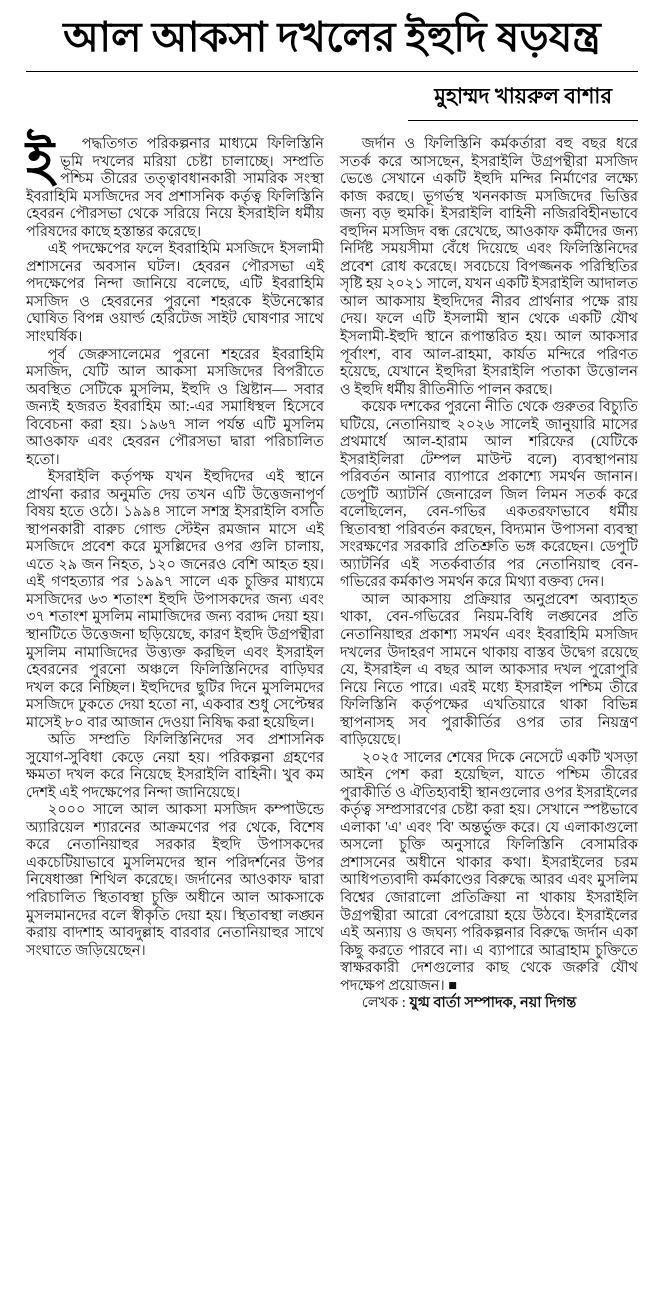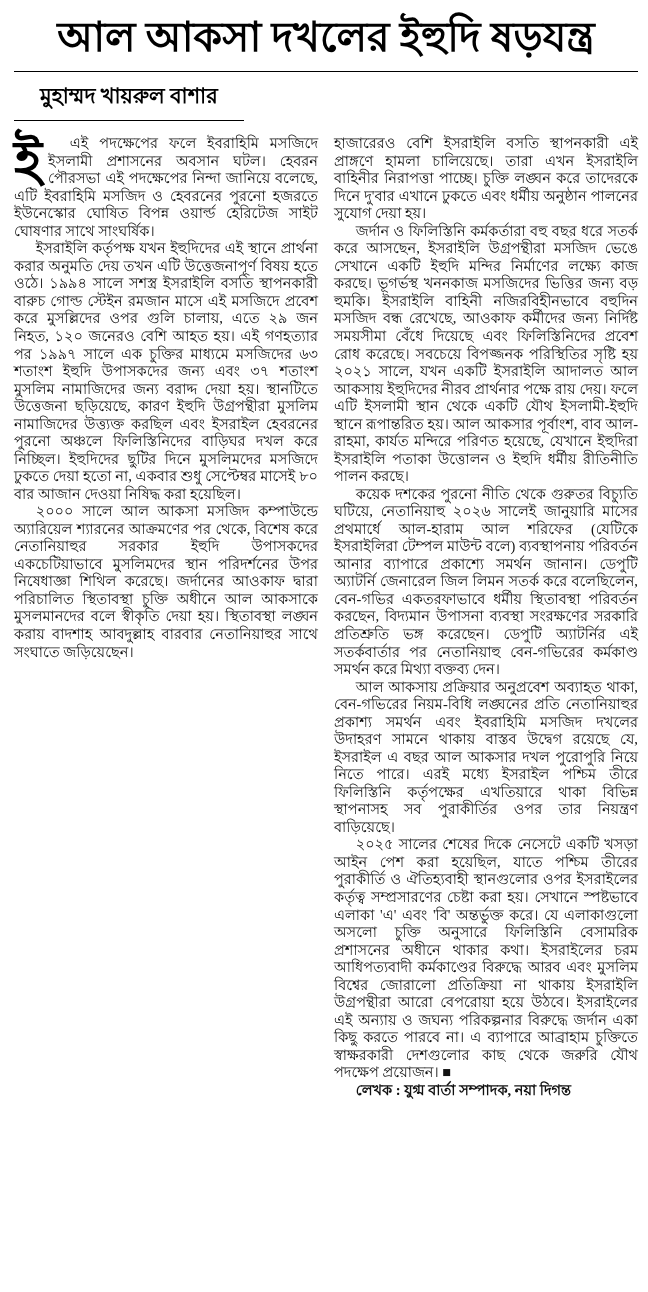--- a/index.html
+++ b/index.html
@@ -8,40 +8,40 @@
     background: #ffffff;
   }
   .page {
     width: 648px;
     min-height: 1292px;
     margin: 0 auto;
     background: #ffffff;
     color: #111111;
     font-family: "Liberation Serif", "DejaVu Serif", serif;
     box-sizing: border-box;
-    padding: 14px 10px 18px 14px;
+    padding: 14px 10px 18px 26px;
   }
   .masthead {
     text-align: center;
   }
   .headline {
     margin: 0;
     font-size: 41px;
     line-height: 1.15;
     font-weight: 700;
     letter-spacing: 0px;
     color: #000000;
   }
   .headline-rule {
     border: none;
     border-top: 1.5px solid #000000;
     margin: 10px 0 8px 0;
   }
   .byline-wrap {
-    text-align: left;
+    text-align: right;
     margin-bottom: 14px;
   }
   .byline {
     display: inline-block;
     margin: 0;
     font-size: 21px;
     font-weight: 700;
     padding: 0 26px 5px 26px;
     border-bottom: 1.5px solid #000000;
     color: #000000;
@@ -75,48 +75,50 @@
     color: #000000;
   }
   .author-credit {
     margin-top: 4px;
     text-align: right;
     font-size: 14.5px;
     font-weight: 700;
     text-indent: 0;
   }
   .author-credit .label {
-    font-weight: 700;
+    font-weight: 400;
     margin-top: 20px;
   }
 </style>
 </head>
 <body>
 
 <div class="page">
 
   <header class="masthead">
     <h1 class="headline">আল আকসা দখলের ইহুদি ষড়যন্ত্র</h1>
     <hr class="headline-rule">
     <div class="byline-wrap">
       <h2 class="byline">মুহাম্মদ খায়রুল বাশার</h2>
     </div>
   </header>
 
   <main class="columns">
 
     <div class="col">
       <p class="no-indent"><span class="dropcap">ই</span></p>
-      <p>এই পদক্ষেপের ফলে ইবরাহিমি মসজিদে ইসলামী প্রশাসনের অবসান ঘটল। হেবরন পৌরসভা এই পদক্ষেপের নিন্দা জানিয়ে বলেছে, এটি ইবরাহিমি মসজিদ ও হেবরনের পুরনো হজরতে ইউনেস্কোর ঘোষিত বিপন্ন ওয়ার্ল্ড হেরিটেজ সাইট ঘোষণার সাথে সাংঘর্ষিক।</p>
+      <p>পদ্ধতিগত পরিকল্পনার মাধ্যমে ফিলিস্তিনি ভূমি দখলের মরিয়া চেষ্টা চালাচ্ছে। সম্প্রতি পশ্চিম তীরের তত্ত্বাবধানকারী সামরিক সংস্থা ইবরাহিমি মসজিদের সব প্রশাসনিক কর্তৃত্ব ফিলিস্তিনি হেবরন পৌরসভা থেকে সরিয়ে নিয়ে ইসরাইলি ধর্মীয় পরিষদের কাছে হস্তান্তর করেছে।</p>
+      <p>এই পদক্ষেপের ফলে ইবরাহিমি মসজিদে ইসলামী প্রশাসনের অবসান ঘটল। হেবরন পৌরসভা এই পদক্ষেপের নিন্দা জানিয়ে বলেছে, এটি ইবরাহিমি মসজিদ ও হেবরনের পুরনো শহরকে ইউনেস্কোর ঘোষিত বিপন্ন ওয়ার্ল্ড হেরিটেজ সাইট ঘোষণার সাথে সাংঘর্ষিক।</p>
+      <p>পূর্ব জেরুসালেমের পুরনো শহরের ইবরাহিমি মসজিদ, যেটি আল আকসা মসজিদের বিপরীতে অবস্থিত সেটিকে মুসলিম, ইহুদি ও খ্রিষ্টান— সবার জন্যই হজরত ইবরাহিম আ:-এর সমাধিস্থল হিসেবে বিবেচনা করা হয়। ১৯৬৭ সাল পর্যন্ত এটি মুসলিম আওকাফ এবং হেবরন পৌরসভা দ্বারা পরিচালিত হতো।</p>
       <p>ইসরাইলি কর্তৃপক্ষ যখন ইহুদিদের এই স্থানে প্রার্থনা করার অনুমতি দেয় তখন এটি উত্তেজনাপূর্ণ বিষয় হতে ওঠে। ১৯৯৪ সালে সশস্ত্র ইসরাইলি বসতি স্থাপনকারী বারুচ গোল্ড স্টেইন রমজান মাসে এই মসজিদে প্রবেশ করে মুসল্লিদের ওপর গুলি চালায়, এতে ২৯ জন নিহত, ১২০ জনেরও বেশি আহত হয়। এই গণহত্যার পর ১৯৯৭ সালে এক চুক্তির মাধ্যমে মসজিদের ৬৩ শতাংশ ইহুদি উপাসকদের জন্য এবং ৩৭ শতাংশ মুসলিম নামাজিদের জন্য বরাদ্দ দেয়া হয়। স্থানটিতে উত্তেজনা ছড়িয়েছে, কারণ ইহুদি উগ্রপন্থীরা মুসলিম নামাজিদের উত্ত্যক্ত করছিল এবং ইসরাইল হেবরনের পুরনো অঞ্চলে ফিলিস্তিনিদের বাড়িঘর দখল করে নিচ্ছিল। ইহুদিদের ছুটির দিনে মুসলিমদের মসজিদে ঢুকতে দেয়া হতো না, একবার শুধু সেপ্টেম্বর মাসেই ৮০ বার আজান দেওয়া নিষিদ্ধ করা হয়েছিল।</p>
+      <p>অতি সম্প্রতি ফিলিস্তিনিদের সব প্রশাসনিক সুযোগ-সুবিধা কেড়ে নেয়া হয়। পরিকল্পনা গ্রহণের ক্ষমতা দখল করে নিয়েছে ইসরাইলি বাহিনী। খুব কম দেশই এই পদক্ষেপের নিন্দা জানিয়েছে।</p>
       <p>২০০০ সালে আল আকসা মসজিদ কম্পাউন্ডে অ্যারিয়েল শ্যারনের আক্রমণের পর থেকে, বিশেষ করে নেতানিয়াহুর সরকার ইহুদি উপাসকদের একচেটিয়াভাবে মুসলিমদের স্থান পরিদর্শনের উপর নিষেধাজ্ঞা শিথিল করেছে। জর্দানের আওকাফ দ্বারা পরিচালিত স্থিতাবস্থা চুক্তি অধীনে আল আকসাকে মুসলমানদের বলে স্বীকৃতি দেয়া হয়। স্থিতাবস্থা লঙ্ঘন করায় বাদশাহ আবদুল্লাহ বারবার নেতানিয়াহুর সাথে সংঘাতে জড়িয়েছেন।</p>
     </div>
 
     <div class="col">
-      <p class="no-indent">হাজারেরও বেশি ইসরাইলি বসতি স্থাপনকারী এই প্রাঙ্গণে হামলা চালিয়েছে। তারা এখন ইসরাইলি বাহিনীর নিরাপত্তা পাচ্ছে। চুক্তি লঙ্ঘন করে তাদেরকে দিনে দু'বার এখানে ঢুকতে এবং ধর্মীয় অনুষ্ঠান পালনের সুযোগ দেয়া হয়।</p>
       <p>জর্দান ও ফিলিস্তিনি কর্মকর্তারা বহু বছর ধরে সতর্ক করে আসছেন, ইসরাইলি উগ্রপন্থীরা মসজিদ ভেঙে সেখানে একটি ইহুদি মন্দির নির্মাণের লক্ষ্যে কাজ করছে। ভূগর্ভস্থ খননকাজ মসজিদের ভিত্তির জন্য বড় হুমকি। ইসরাইলি বাহিনী নজিরবিহীনভাবে বহুদিন মসজিদ বন্ধ রেখেছে, আওকাফ কর্মীদের জন্য নির্দিষ্ট সময়সীমা বেঁধে দিয়েছে এবং ফিলিস্তিনিদের প্রবেশ রোধ করেছে। সবচেয়ে বিপজ্জনক পরিস্থিতির সৃষ্টি হয় ২০২১ সালে, যখন একটি ইসরাইলি আদালত আল আকসায় ইহুদিদের নীরব প্রার্থনার পক্ষে রায় দেয়। ফলে এটি ইসলামী স্থান থেকে একটি যৌথ ইসলামী-ইহুদি স্থানে রূপান্তরিত হয়। আল আকসার পূর্বাংশ, বাব আল-রাহমা, কার্যত মন্দিরে পরিণত হয়েছে, যেখানে ইহুদিরা ইসরাইলি পতাকা উত্তোলন ও ইহুদি ধর্মীয় রীতিনীতি পালন করছে।</p>
       <p>কয়েক দশকের পুরনো নীতি থেকে গুরুতর বিচ্যুতি ঘটিয়ে, নেতানিয়াহু ২০২৬ সালেই জানুয়ারি মাসের প্রথমার্ধে আল-হারাম আল শরিফের (যেটিকে ইসরাইলিরা টেম্পল মাউন্ট বলে) ব্যবস্থাপনায় পরিবর্তন আনার ব্যাপারে প্রকাশ্যে সমর্থন জানান। ডেপুটি অ্যাটর্নি জেনারেল জিল লিমন সতর্ক করে বলেছিলেন, বেন-গভির একতরফাভাবে ধর্মীয় স্থিতাবস্থা পরিবর্তন করছেন, বিদ্যমান উপাসনা ব্যবস্থা সংরক্ষণের সরকারি প্রতিশ্রুতি ভঙ্গ করেছেন। ডেপুটি অ্যাটর্নির এই সতর্কবার্তার পর নেতানিয়াহু বেন-গভিরের কর্মকাণ্ড সমর্থন করে মিথ্যা বক্তব্য দেন।</p>
       <p>আল আকসায় প্রক্রিয়ার অনুপ্রবেশ অব্যাহত থাকা, বেন-গভিরের নিয়ম-বিধি লঙ্ঘনের প্রতি নেতানিয়াহুর প্রকাশ্য সমর্থন এবং ইবরাহিমি মসজিদ দখলের উদাহরণ সামনে থাকায় বাস্তব উদ্বেগ রয়েছে যে, ইসরাইল এ বছর আল আকসার দখল পুরোপুরি নিয়ে নিতে পারে। এরই মধ্যে ইসরাইল পশ্চিম তীরে ফিলিস্তিনি কর্তৃপক্ষের এখতিয়ারে থাকা বিভিন্ন স্থাপনাসহ সব পুরাকীর্তির ওপর তার নিয়ন্ত্রণ বাড়িয়েছে।</p>
       <p>২০২৫ সালের শেষের দিকে নেসেটে একটি খসড়া আইন পেশ করা হয়েছিল, যাতে পশ্চিম তীরের পুরাকীর্তি ও ঐতিহ্যবাহী স্থানগুলোর ওপর ইসরাইলের কর্তৃত্ব সম্প্রসারণের চেষ্টা করা হয়। সেখানে স্পষ্টভাবে এলাকা 'এ' এবং 'বি' অন্তর্ভুক্ত করে। যে এলাকাগুলো অসলো চুক্তি অনুসারে ফিলিস্তিনি বেসামরিক প্রশাসনের অধীনে থাকার কথা। ইসরাইলের চরম আধিপত্যবাদী কর্মকাণ্ডের বিরুদ্ধে আরব এবং মুসলিম বিশ্বের জোরালো প্রতিক্রিয়া না থাকায় ইসরাইলি উগ্রপন্থীরা আরো বেপরোয়া হয়ে উঠবে। ইসরাইলের এই অন্যায় ও জঘন্য পরিকল্পনার বিরুদ্ধে জর্দান একা কিছু করতে পারবে না। এ ব্যাপারে আব্রাহাম চুক্তিতে স্বাক্ষরকারী দেশগুলোর কাছ থেকে জরুরি যৌথ পদক্ষেপ প্রয়োজন। ■</p>
       <p class="author-credit"><span class="label">লেখক :</span><span> যুগ্ম বার্তা সম্পাদক, নয়া দিগন্ত</span></p>
     </div>
 
   </main>
 
 </div>

